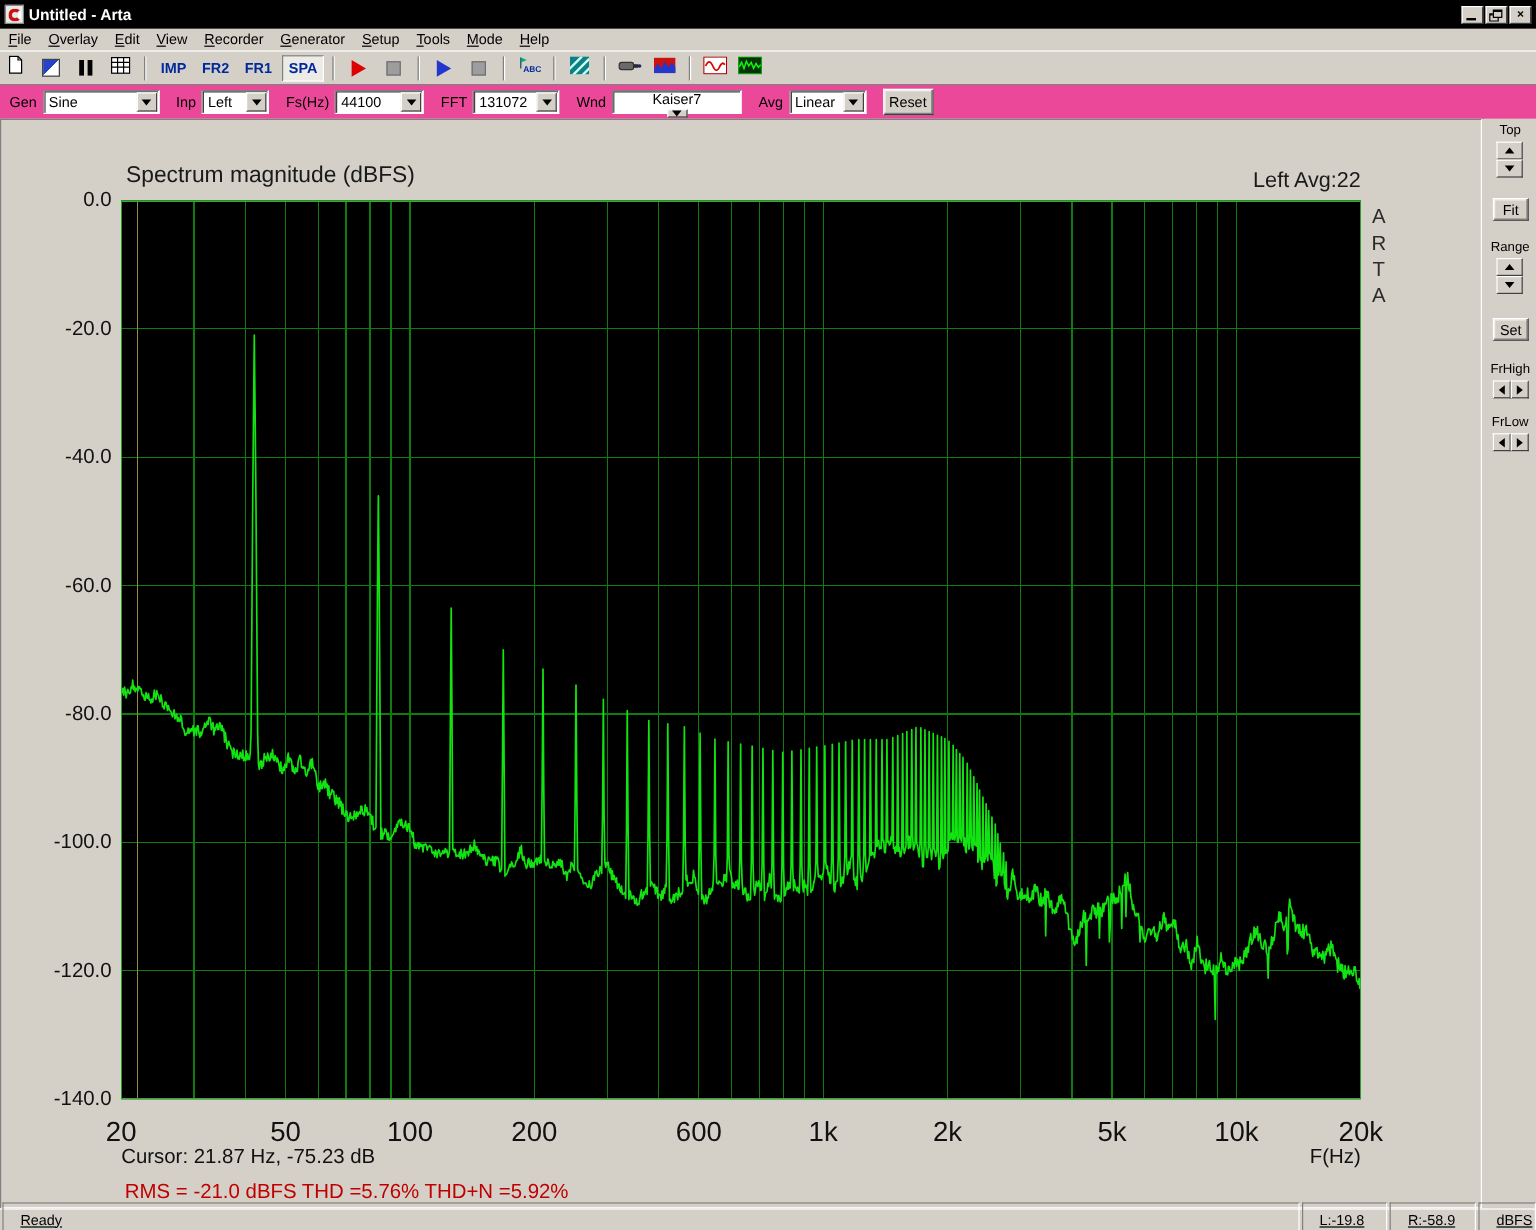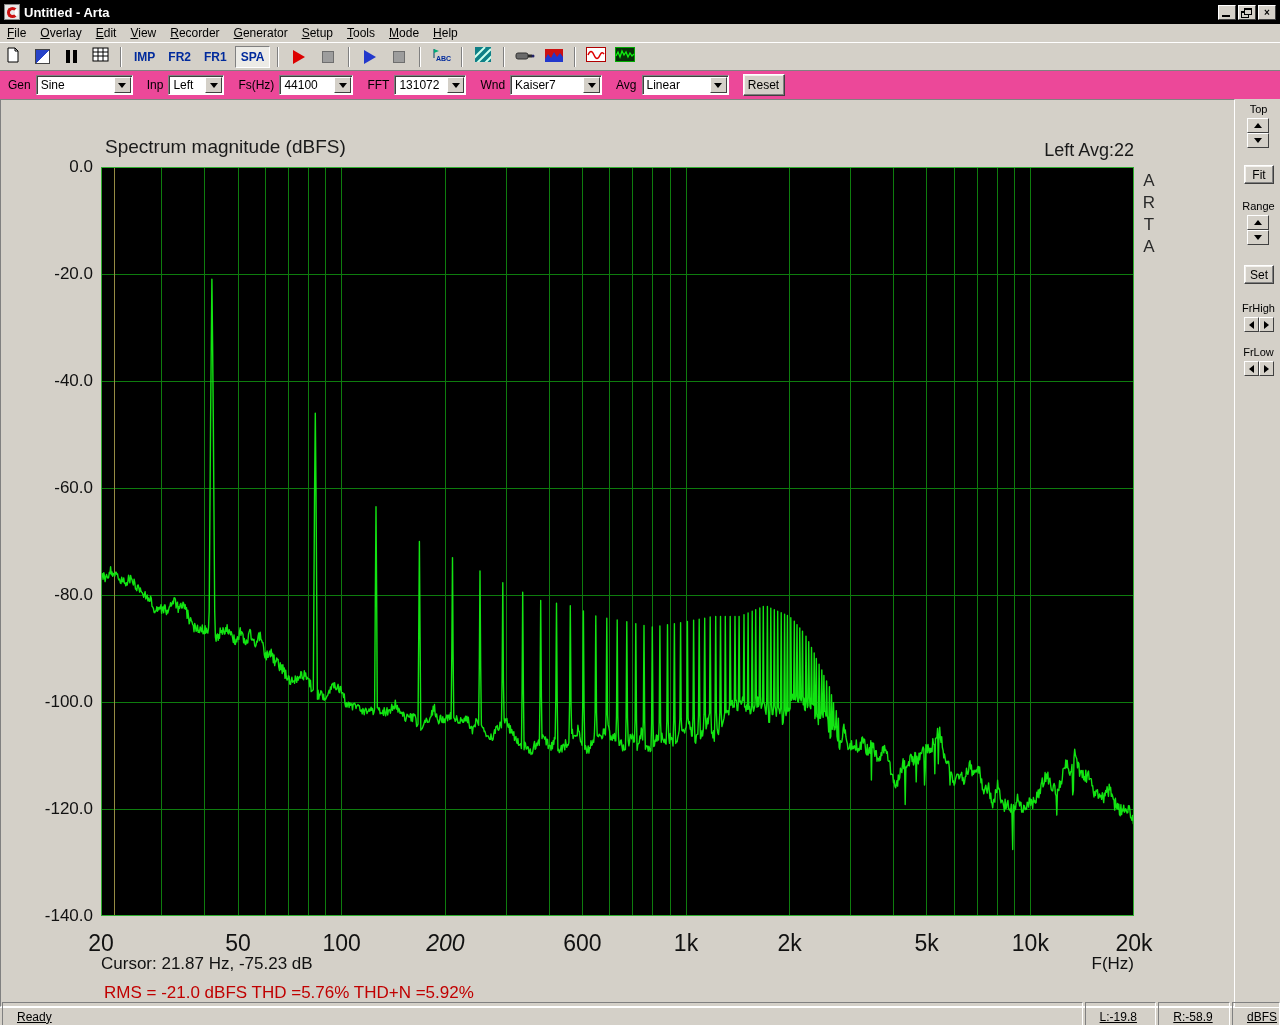--- a/index.html
+++ b/index.html
@@ -245,28 +245,28 @@
       </div>
     </div>
     <span class="ctl-label">FFT</span>
     <div class="combo" style="width: 72px;">
       <span class="val">131072</span>
       <div class="drop">
         <div class="arrow-down"></div>
       </div>
     </div>
     <span class="ctl-label">Wnd</span>
-    <div class="combo" style="width: 92px;">
+    <div class="combo" style="width: 108px; flex-direction: column;">
       <span class="val">Kaiser7</span>
       <div class="drop">
         <div class="arrow-down"></div>
       </div>
     </div>
     <span class="ctl-label">Avg</span>
-    <div class="combo" style="width: 87px;">
+    <div class="combo" style="width: 64px;">
       <span class="val">Linear</span>
       <div class="drop">
         <div class="arrow-down"></div>
       </div>
     </div>
     <div class="btn3d reset-btn">Reset</div>
   </div>
 
 <div class="main">
   <div class="chart-title">Spectrum magnitude (dBFS)</div>
@@ -321,21 +321,21 @@
       <div class="y-tick" style="top: 164px;">-20.0</div>
       <div class="y-tick" style="top: 271px;">-40.0</div>
       <div class="y-tick" style="top: 378px;">-60.0</div>
       <div class="y-tick" style="top: 485px;">-80.0</div>
       <div class="y-tick" style="top: 592px;">-100.0</div>
       <div class="y-tick" style="top: 699px;">-120.0</div>
       <div class="y-tick" style="top: 806px;">-140.0</div>
       <div class="x-tick" style="left: 70px;">20</div>
       <div class="x-tick" style="left: 207.024px;">50</div>
       <div class="x-tick" style="left: 310.679px;">100</div>
-      <div class="x-tick" style="left: 414.333px; font-style: italic;">200</div>
+      <div class="x-tick" style="left: 414.333px;">200</div>
       <div class="x-tick" style="left: 551.357px;">600</div>
       <div class="x-tick" style="left: 655.012px;">1k</div>
       <div class="x-tick" style="left: 758.667px;">2k</div>
       <div class="x-tick" style="left: 895.691px;">5k</div>
       <div class="x-tick" style="left: 999.345px;">10k</div>
       <div class="x-tick" style="left: 1103px;">20k</div>
     </div>
   <div class="xlabel">F(Hz)</div>
   <div class="cursor-text">Cursor: 21.87 Hz, -75.23 dB</div>
   <div class="rms-text">RMS =  -21.0 dBFS  THD =5.76%  THD+N =5.92%</div>

